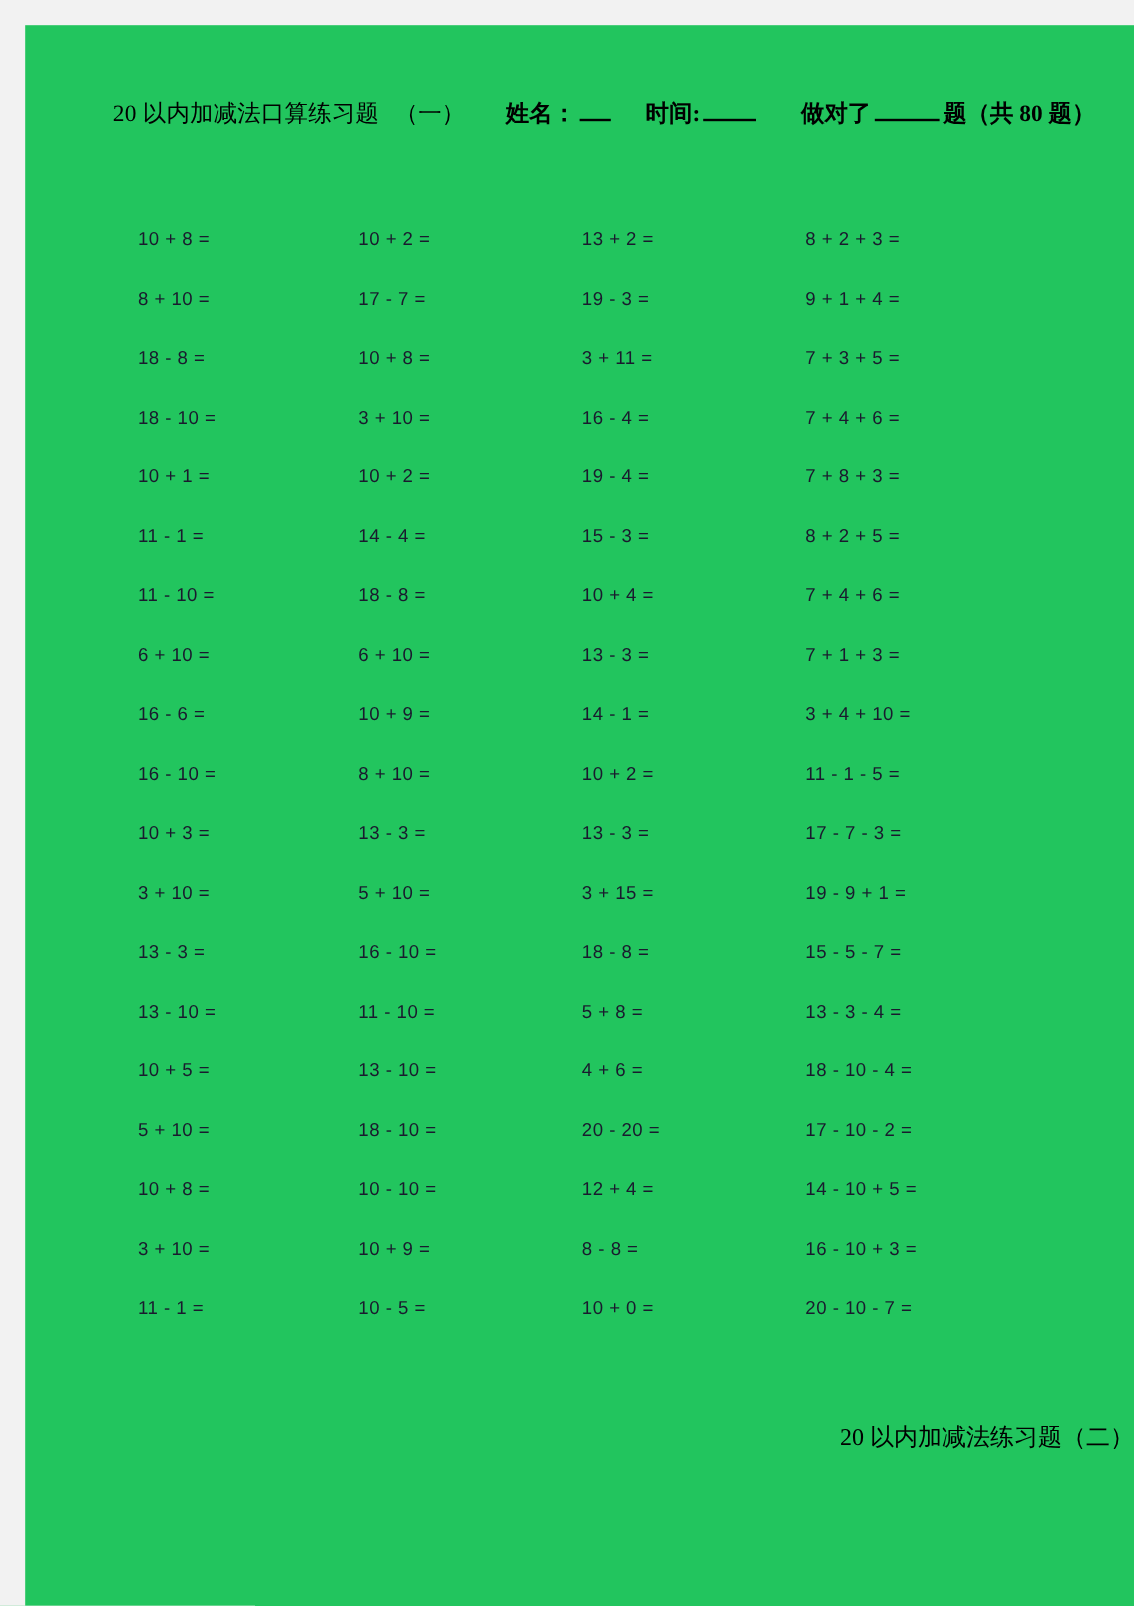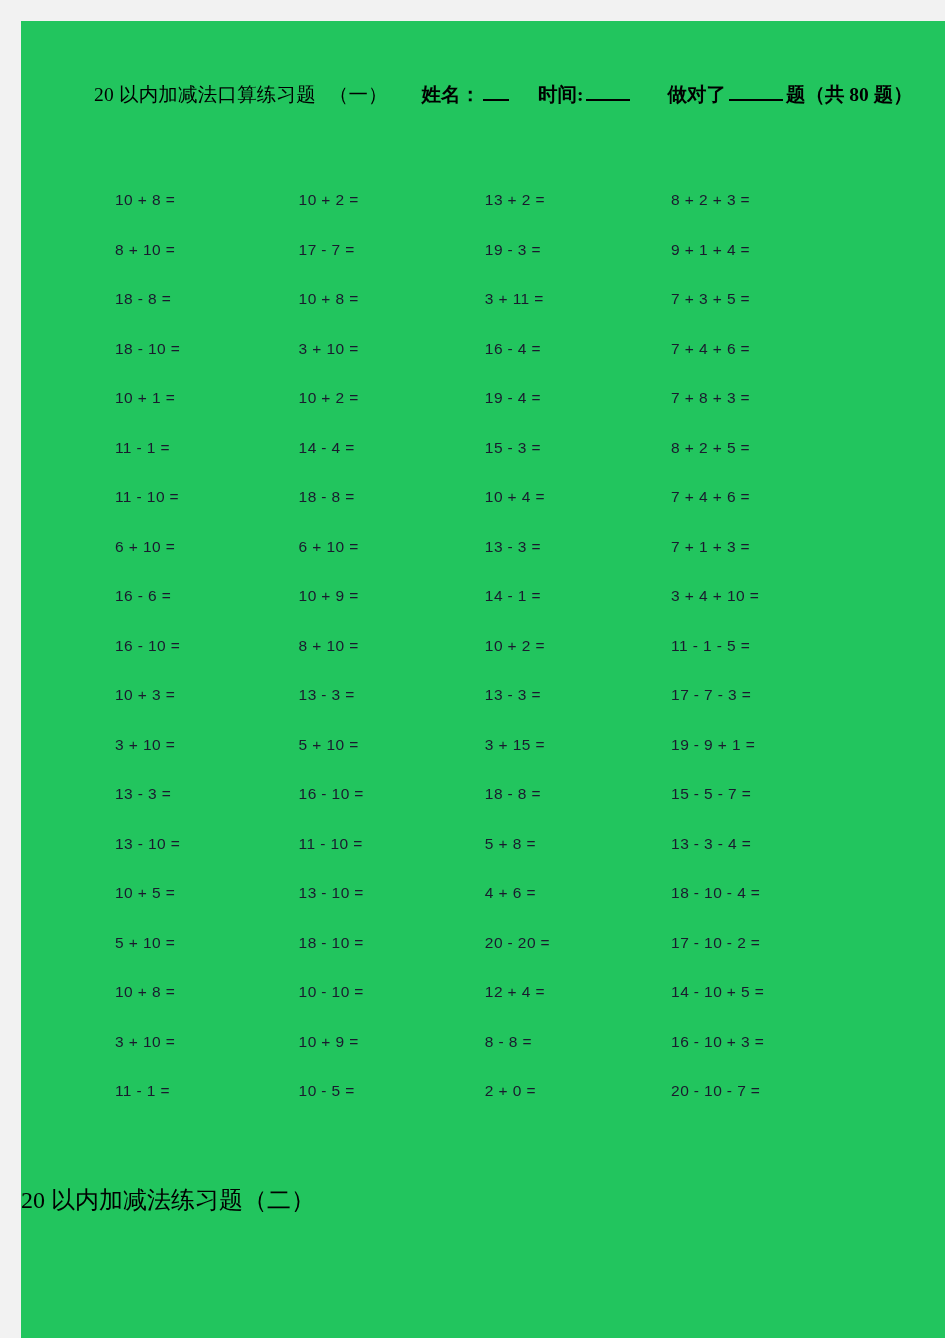--- a/index.html
+++ b/index.html
@@ -86,22 +86,22 @@
   .c1 { width: 180px; padding-left: 21px; }
   .c2 { width: 185px; padding-left: 17px; }
   .c3 { width: 185px; padding-left: 15px; }
   .c4 { width: 230px; padding-left: 15px; }
 
   .footer {
     position: absolute;
     left: 0;
     top: 1163px;
     width: 924px;
-    text-align: left;
-    font-size: 24px;
+    text-align: right;
+    font-size: 20px;
     color: #000;
     font-family: "Liberation Serif", "DejaVu Serif", serif;
   }
 </style>
 </head>
 <body>
 
 <div class="page">
 
   <div class="header">
@@ -230,20 +230,20 @@
       </div>
       <div class="row">
         <div class="cell c1">3 + 10 =</div>
         <div class="cell c2">10 + 9 =</div>
         <div class="cell c3">8 - 8 =</div>
         <div class="cell c4">16 - 10 + 3 =</div>
       </div>
       <div class="row">
         <div class="cell c1">11 - 1 =</div>
         <div class="cell c2">10 - 5 =</div>
-        <div class="cell c3">2 + 0 =</div>
+        <div class="cell c3">10 + 0 =</div>
         <div class="cell c4">20 - 10 - 7 =</div>
       </div>
     </div>
 
   <div class="footer">20 以内加减法练习题（二）</div>
 
 </div>
 
 </body></html>

